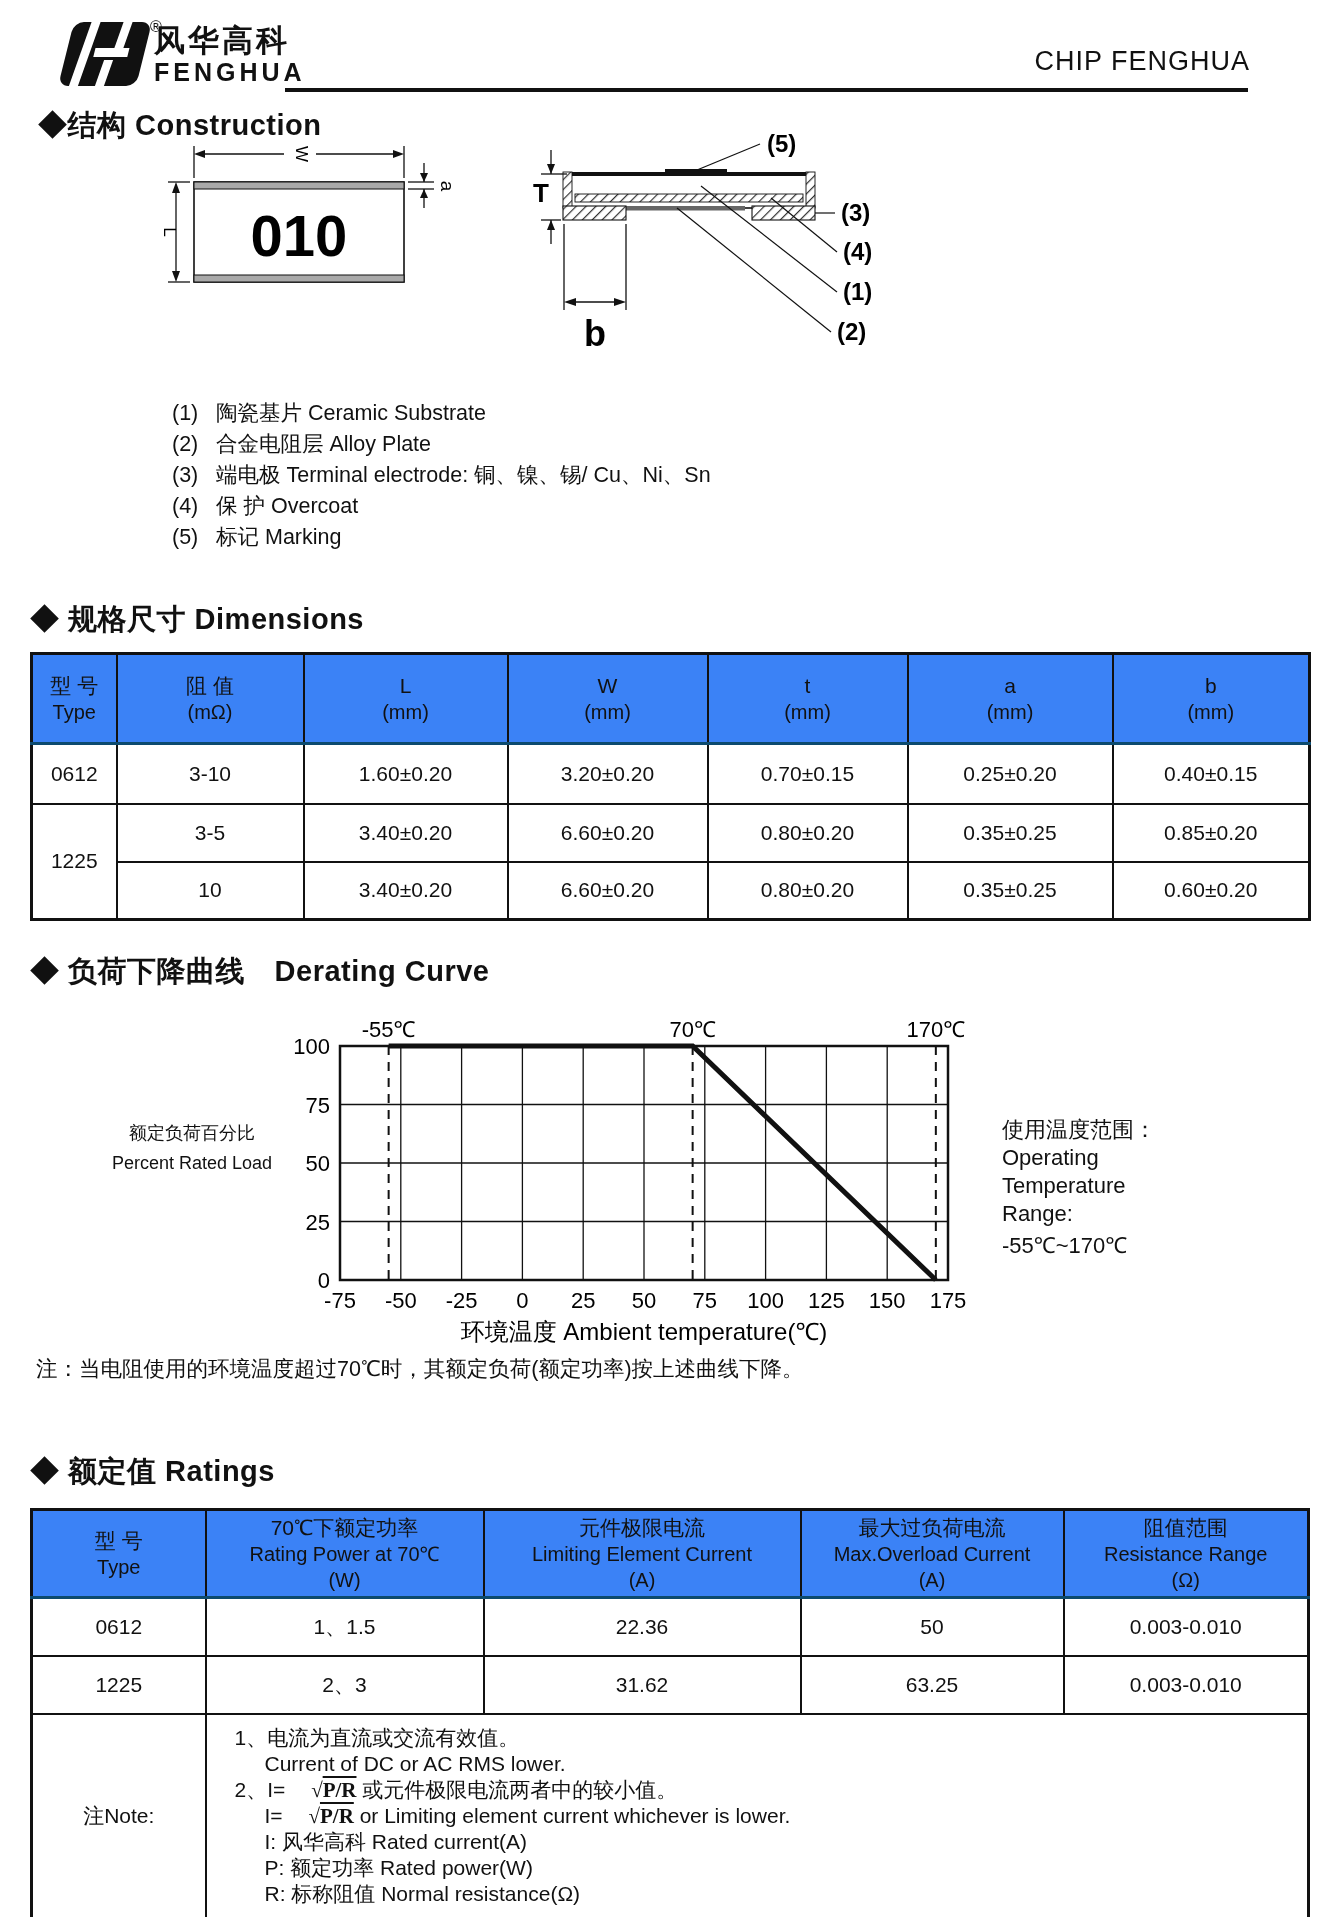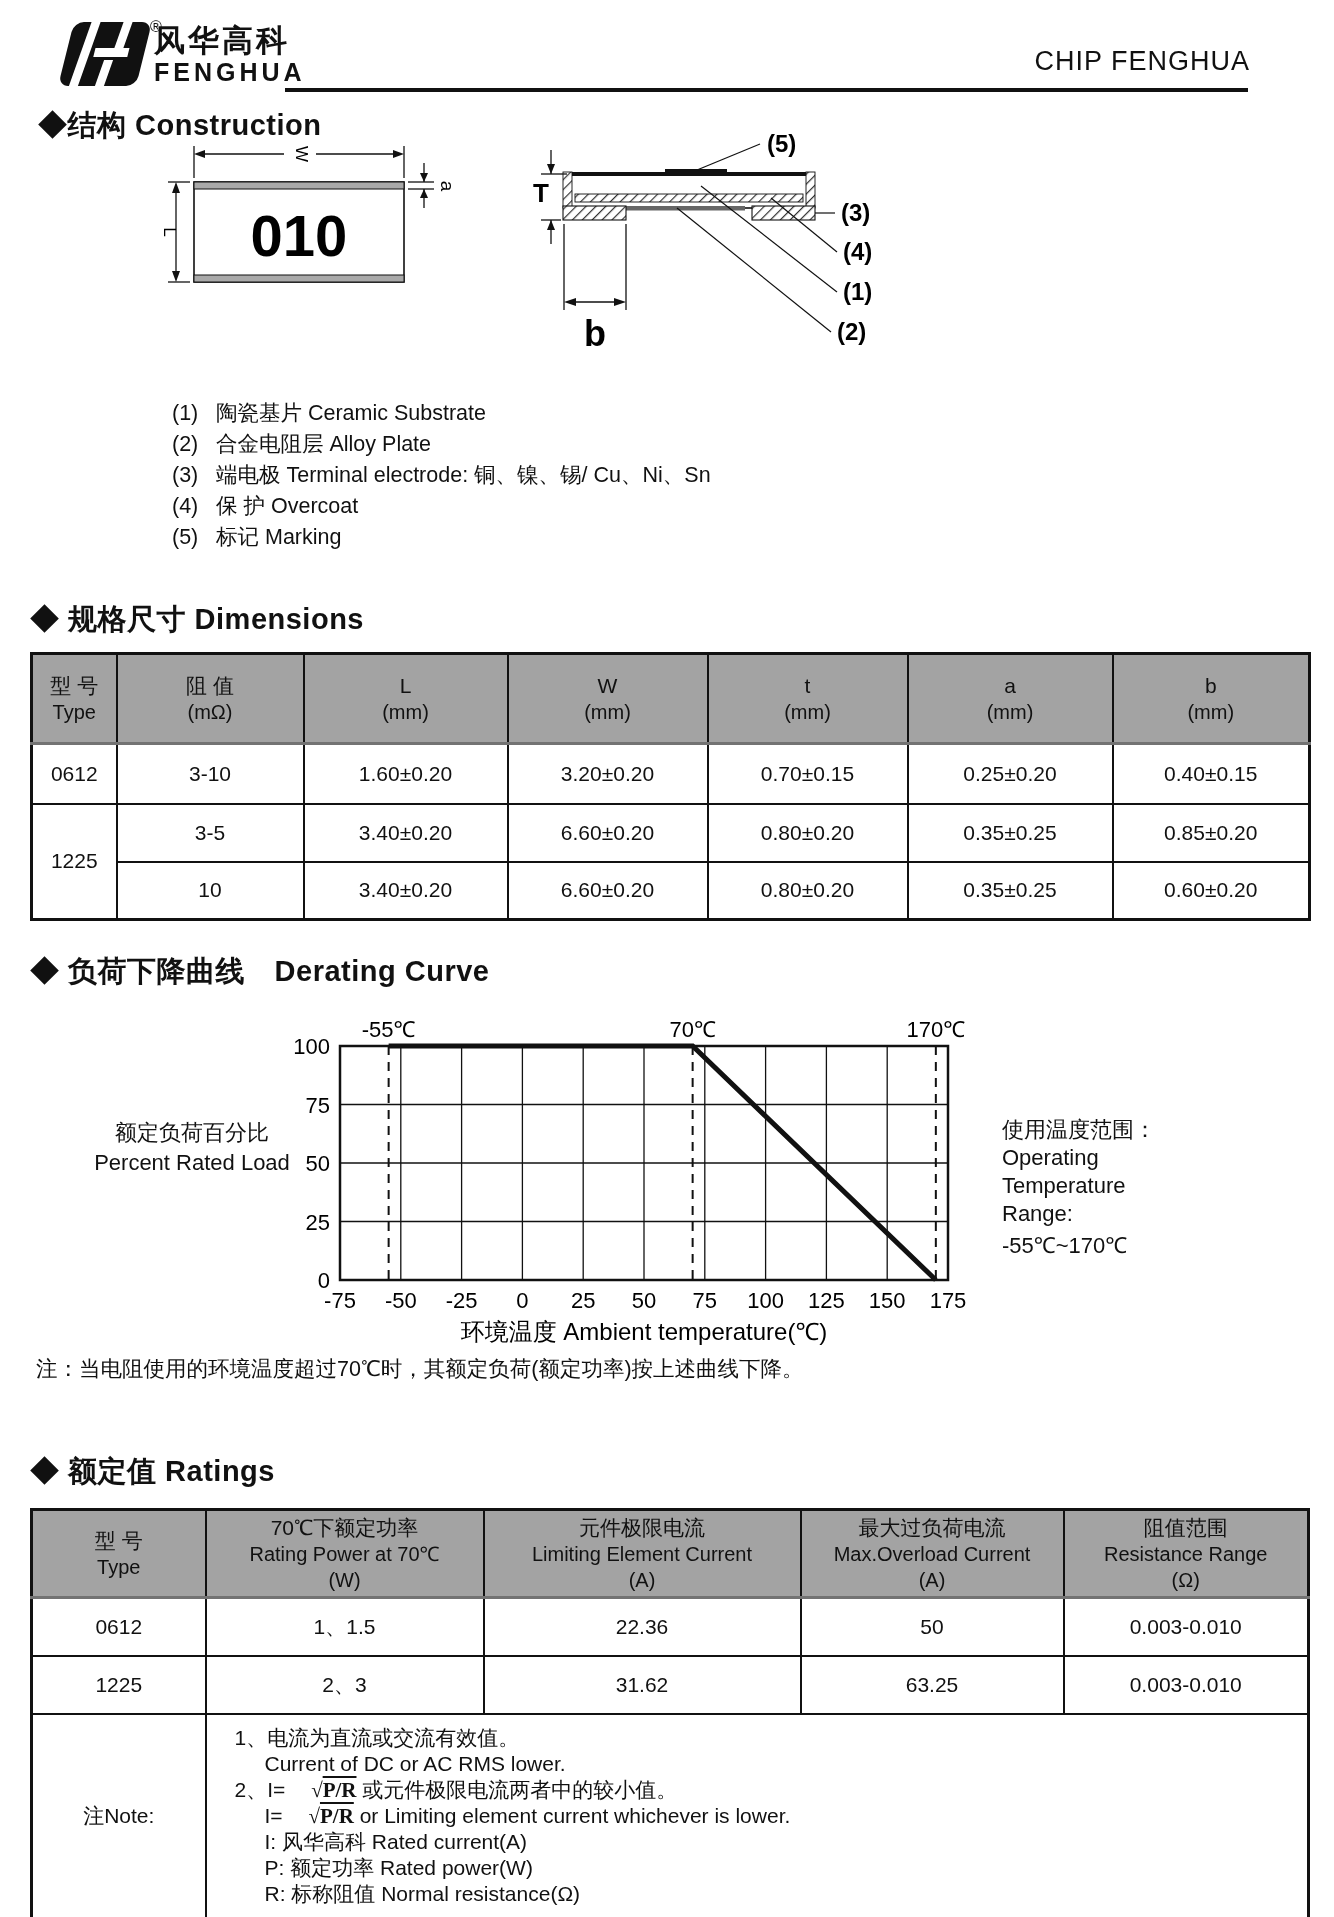--- a/index.html
+++ b/index.html
@@ -13,30 +13,30 @@
   .brand-en{font-size:25px;font-weight:bold;letter-spacing:4px;line-height:28px;}
   .reg-mark{font-size:16px;}
   .doc-title{font-size:27px;letter-spacing:1px;text-align:right;}
   .header-rule{background:#111;height:4px;}
   
   .parts-list{font-size:21.5px;line-height:31px;}
   .part-num{display:inline-block;width:44px;}
   
   table.tbl{border-collapse:collapse;table-layout:fixed;position:absolute;background:#fff;border:3px solid #111;}
   .tbl th,.tbl td{border:2px solid #111;text-align:center;vertical-align:middle;padding:2px;}
-  .tbl thead th{background:#a3a3a3;font-weight:normal;border-bottom:3px solid #737373;}
+  .tbl thead th{background:#3b82f6;font-weight:normal;border-bottom:3px solid #0c4a6e;}
   .tbl tbody td{border-top:1px solid #3b82f6;font-size:21px;}
   .hl1{font-size:21px;line-height:27px;}
   .hl2{font-size:20px;line-height:26px;}
   .note-cell{text-align:left !important;padding:10px 6px 10px 28px !important;font-size:20px;line-height:26px;}
   .note-ind{padding-left:30px;}
   .sqrt{font-family:"Liberation Serif",serif;font-weight:bold;white-space:nowrap;margin-left:20px;}
   .sqrt .rad{text-decoration:overline;}
   
-  .ylab{text-align:center;font-size:22px;line-height:30px;}
+  .ylab{text-align:center;font-size:18px;line-height:30px;}
   .range-block{font-size:22px;line-height:28px;}
   .note-block{font-size:21.5px;line-height:30px;}
   svg text{font-family:"Liberation Sans",sans-serif;}
   .tick{font-size:22px;}
 </style>
 </head>
 <body>
 
 <div id="page">
 

